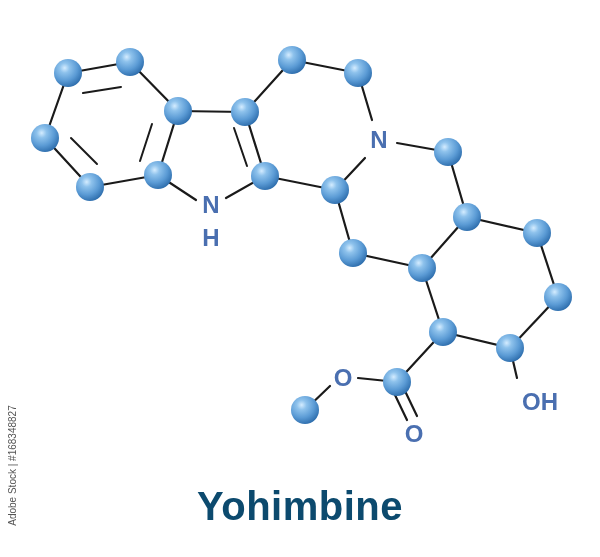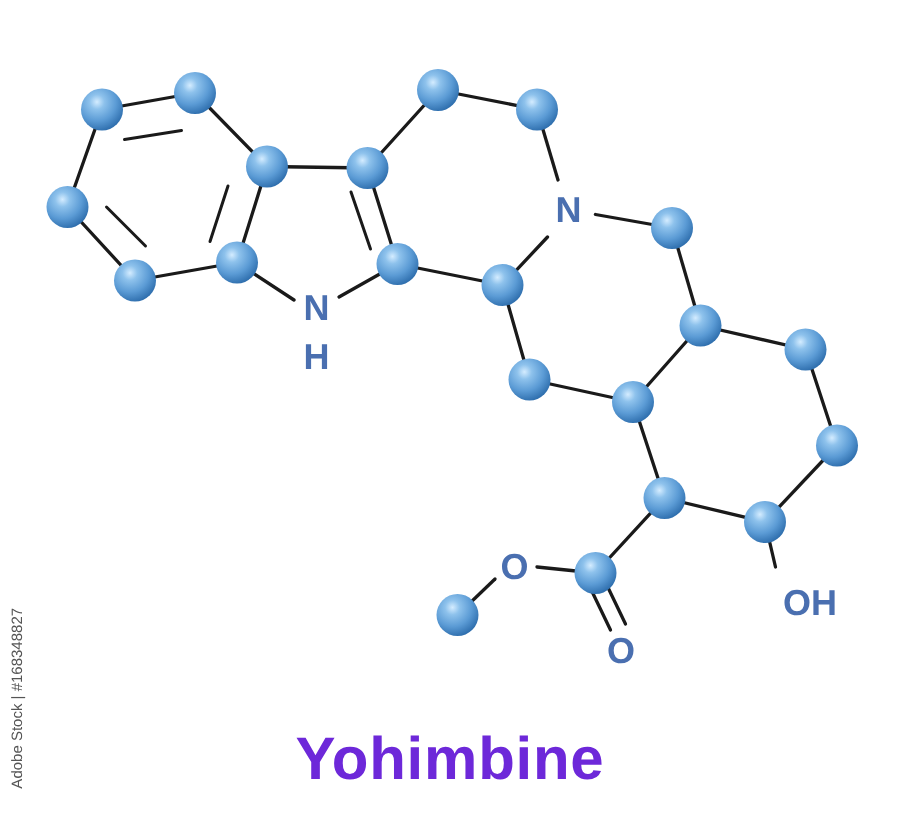--- a/index.html
+++ b/index.html
@@ -1,18 +1,18 @@
 <!DOCTYPE html>
 <html><head>
 <meta charset="utf-8">
 <style>
   html, body { margin:0; padding:0; background:#ffffff; }
   body { width:600px; height:557px; position:relative; overflow:hidden; font-family:"Liberation Sans", sans-serif; }
   #diagram { position:absolute; left:0; top:0; width:600px; height:557px; }
-  .title { position:absolute; left:0; width:600px; top:484px; text-align:center; font-family:"Liberation Sans", sans-serif; font-weight:bold; font-size:40px; color:#6d28d9; letter-spacing:0.5px; }
+  .title { position:absolute; left:0; width:600px; top:484px; text-align:center; font-family:"Liberation Sans", sans-serif; font-weight:bold; font-size:40px; color:#0c4a6e; letter-spacing:0.5px; }
   .credit { position:absolute; left:-58px; top:460px; width:140px; transform:rotate(-90deg); transform-origin:center; font-family:"Liberation Sans", sans-serif; font-size:10px; color:#555; white-space:nowrap; text-align:center; }
   .atom-label { font-family:"Liberation Sans", sans-serif; font-weight:bold; fill:#4a6fb0; }
 </style>
 </head>
 <body>
 
 <svg id="diagram" viewBox="0 0 600 557" xmlns="http://www.w3.org/2000/svg">
   <defs>
     <radialGradient id="atomGrad" cx="38%" cy="32%" r="70%">
       <stop offset="0%" stop-color="#d4ecff"></stop>

